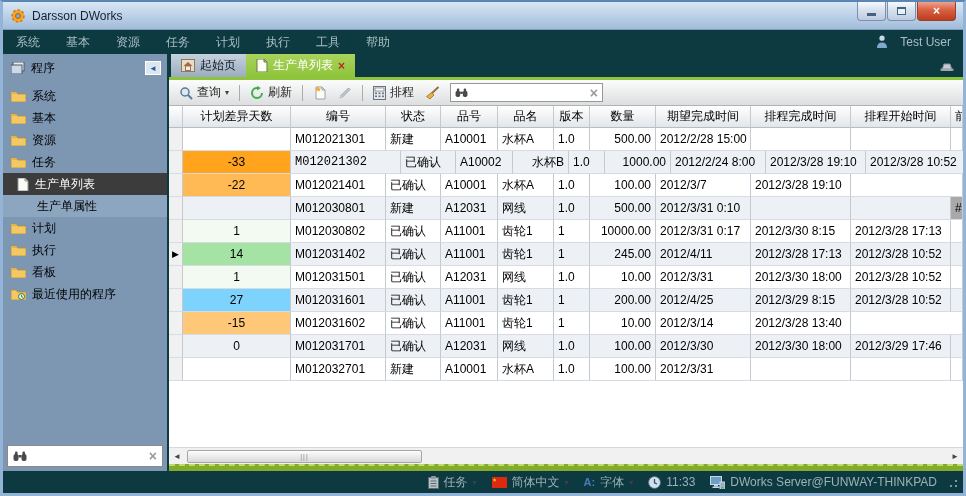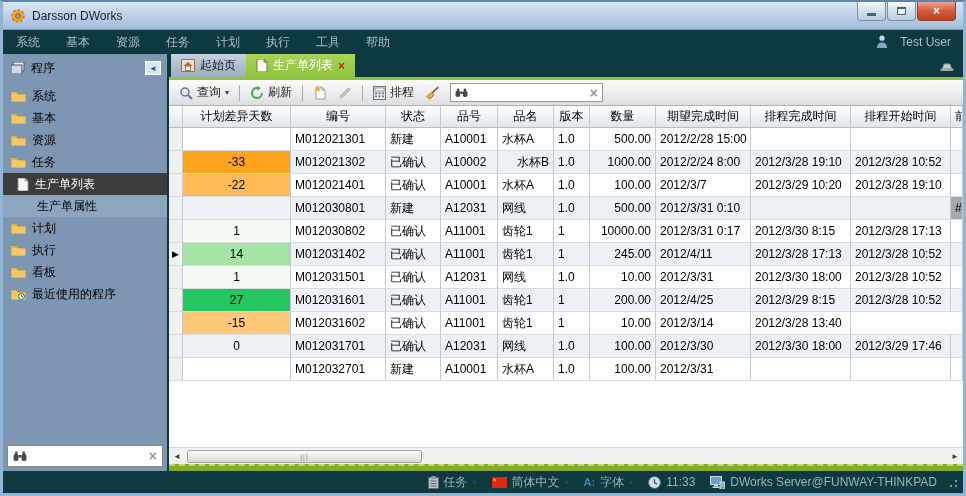--- a/index.html
+++ b/index.html
@@ -402,42 +402,41 @@
               <div class="gcell al-left" style="width: 36px;">1.0</div>
               <div class="gcell al-right" style="width: 66px;">500.00</div>
               <div class="gcell al-left" style="width: 95px;">2012/2/28 15:00</div>
               <div class="gcell al-left" style="width: 100px;"></div>
               <div class="gcell al-left" style="width: 100px;"></div>
               <div class="gcell al-left" style="width: 12px; flex: 1 1 0%;"></div>
             </div>
             <div class="grow alt">
               <div class="gcell rowhdr"></div>
               <div class="gcell al-center" style="width: 108px; background: rgb(255, 164, 28);">-33</div>
-              <div class="gcell al-left" style="width: 95px;">M012021302</div>
+              <div class="gcell al-left" style="width: 110px; font-family: Liberation Mono, monospace;">M012021302</div>
               <div class="gcell al-left" style="width: 55px;">已确认</div>
               <div class="gcell al-left" style="width: 57px;">A10002</div>
               <div class="gcell al-left" style="width: 56px; text-align: right;">水杯B</div>
               <div class="gcell al-left" style="width: 36px;">1.0</div>
               <div class="gcell al-right" style="width: 66px;">1000.00</div>
               <div class="gcell al-left" style="width: 95px;">2012/2/24 8:00</div>
               <div class="gcell al-left" style="width: 100px;">2012/3/28 19:10</div>
               <div class="gcell al-left" style="width: 100px;">2012/3/28 10:52</div>
               <div class="gcell al-left" style="width: 12px; flex: 1 1 0%;"></div>
             </div>
             <div class="grow">
               <div class="gcell rowhdr"></div>
               <div class="gcell al-center" style="width: 108px; background: rgb(255, 185, 85);">-22</div>
               <div class="gcell al-left" style="width: 95px;">M012021401</div>
               <div class="gcell al-left" style="width: 55px;">已确认</div>
               <div class="gcell al-left" style="width: 57px;">A10001</div>
               <div class="gcell al-left" style="width: 56px;">水杯A</div>
               <div class="gcell al-left" style="width: 36px;">1.0</div>
               <div class="gcell al-right" style="width: 66px;">100.00</div>
               <div class="gcell al-left" style="width: 95px;">2012/3/7</div>
-              <div class="gcell al-left" style="width: 100px;">2012/3/29 10:20</div>
               <div class="gcell al-left" style="width: 100px;">2012/3/28 19:10</div>
               <div class="gcell al-left" style="width: 12px; flex: 1 1 0%;"></div>
             </div>
             <div class="grow alt">
               <div class="gcell rowhdr"></div>
               <div class="gcell al-center" style="width: 108px;"></div>
               <div class="gcell al-left" style="width: 95px;">M012030801</div>
               <div class="gcell al-left" style="width: 55px;">新建</div>
               <div class="gcell al-left" style="width: 57px;">A12031</div>
               <div class="gcell al-left" style="width: 56px;">网线</div>
@@ -485,21 +484,21 @@
               <div class="gcell al-left" style="width: 56px;">网线</div>
               <div class="gcell al-left" style="width: 36px;">1.0</div>
               <div class="gcell al-right" style="width: 66px;">10.00</div>
               <div class="gcell al-left" style="width: 95px;">2012/3/31</div>
               <div class="gcell al-left" style="width: 100px;">2012/3/30 18:00</div>
               <div class="gcell al-left" style="width: 100px;">2012/3/28 10:52</div>
               <div class="gcell al-left" style="width: 12px; flex: 1 1 0%;"></div>
             </div>
             <div class="grow alt">
               <div class="gcell rowhdr"></div>
-              <div class="gcell al-center" style="width: 108px; background: #22c55e;">27</div>
+              <div class="gcell al-center" style="width: 108px; background: #7dd3fc;">27</div>
               <div class="gcell al-left" style="width: 95px;">M012031601</div>
               <div class="gcell al-left" style="width: 55px;">已确认</div>
               <div class="gcell al-left" style="width: 57px;">A11001</div>
               <div class="gcell al-left" style="width: 56px;">齿轮1</div>
               <div class="gcell al-left" style="width: 36px;">1</div>
               <div class="gcell al-right" style="width: 66px;">200.00</div>
               <div class="gcell al-left" style="width: 95px;">2012/4/25</div>
               <div class="gcell al-left" style="width: 100px;">2012/3/29 8:15</div>
               <div class="gcell al-left" style="width: 100px;">2012/3/28 10:52</div>
               <div class="gcell al-left" style="width: 12px; flex: 1 1 0%;"></div>

